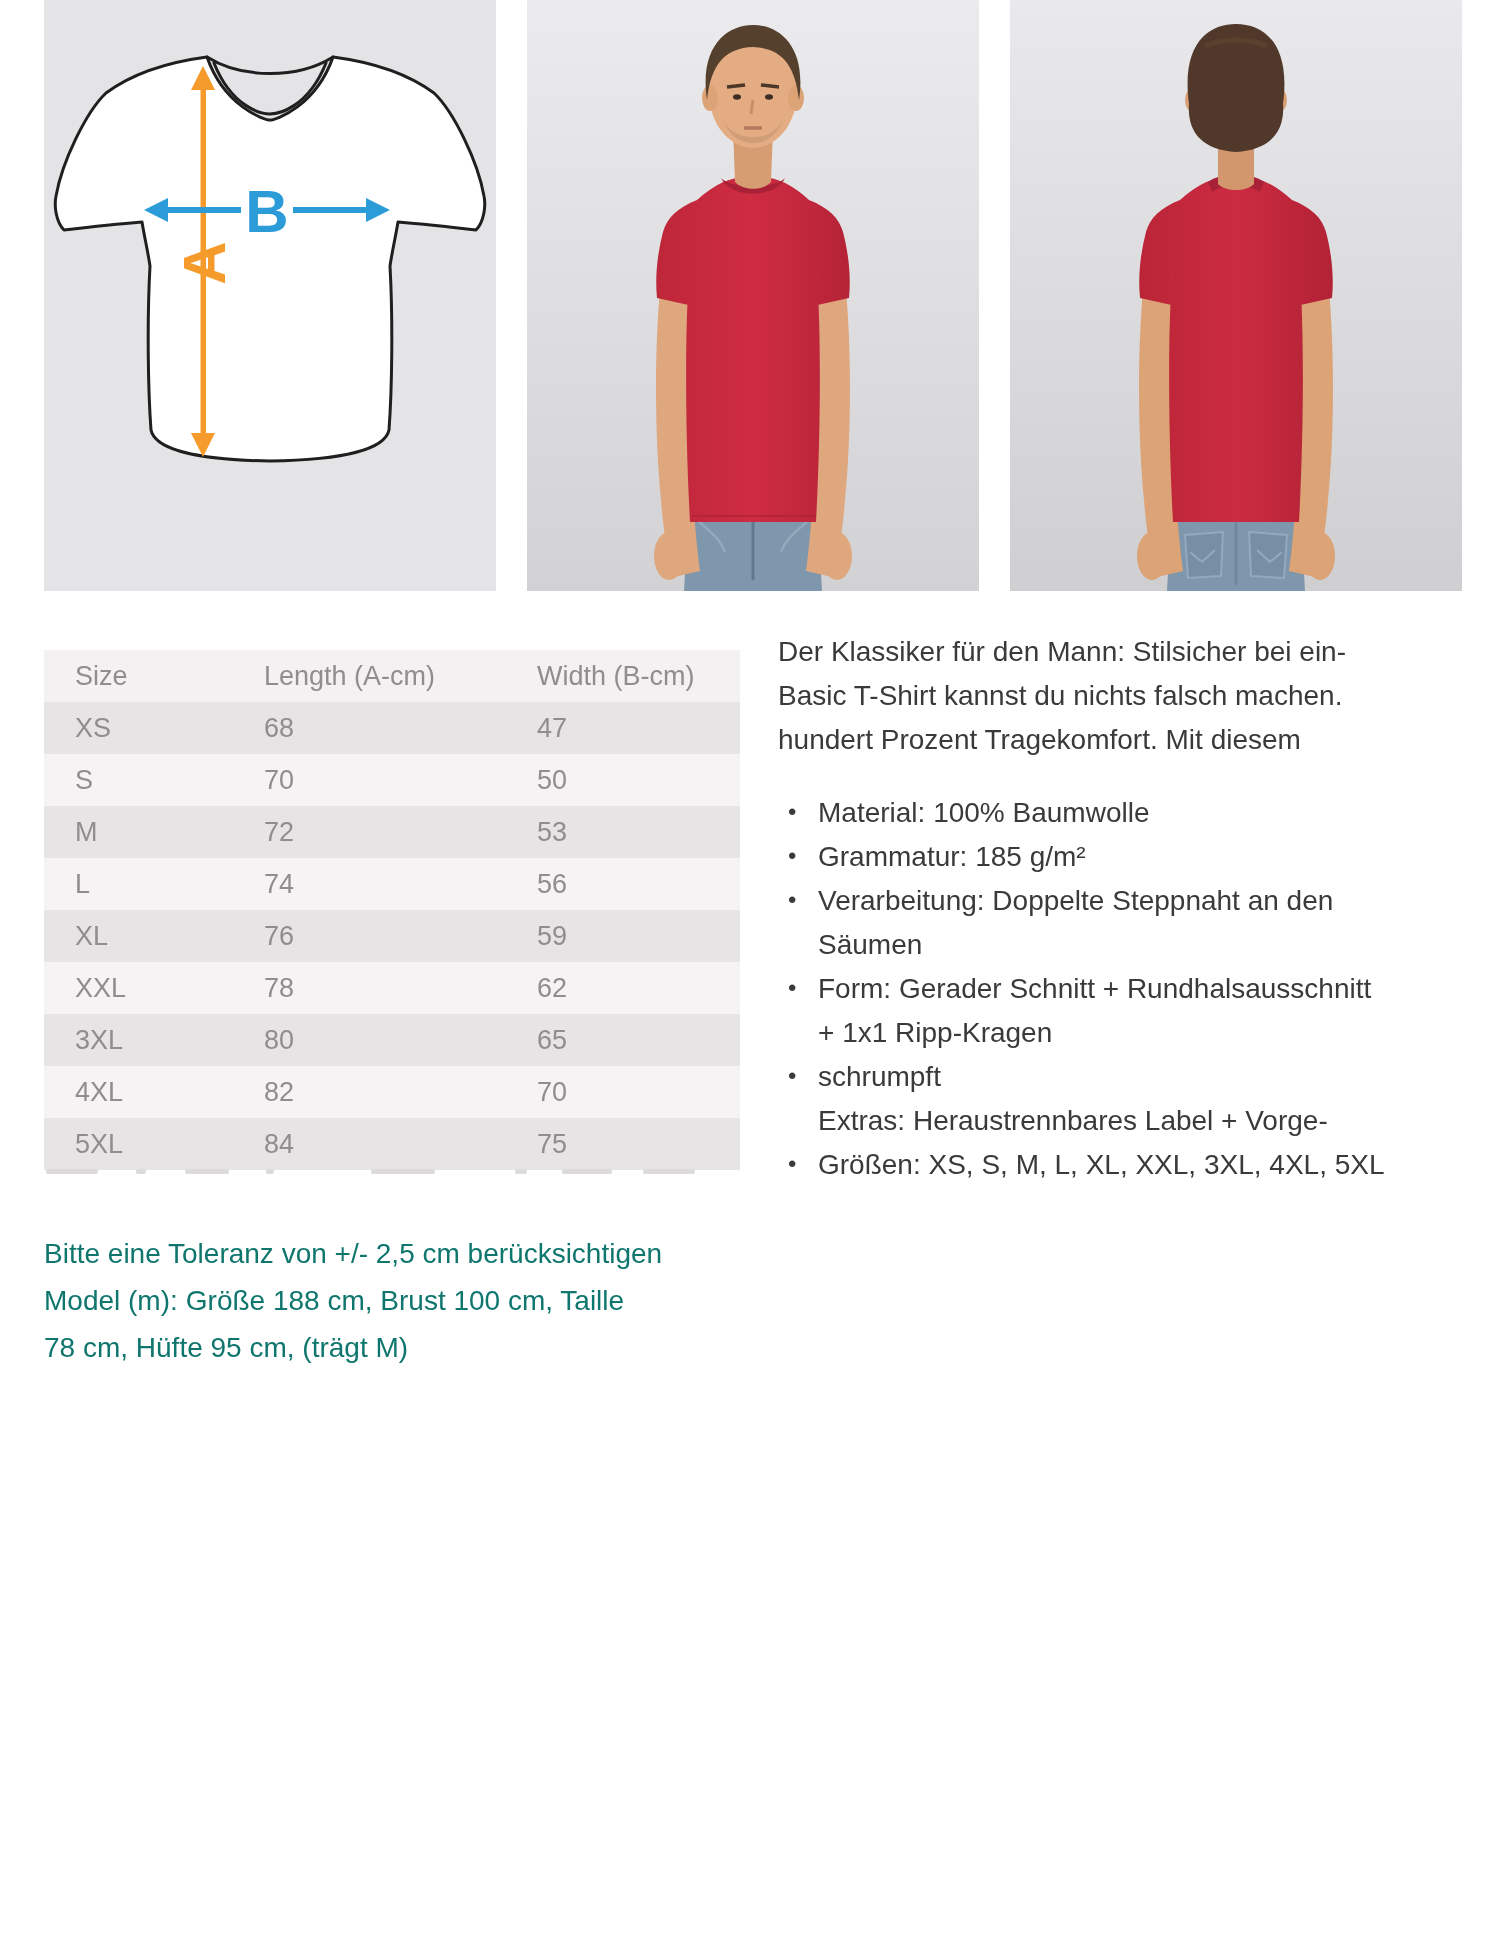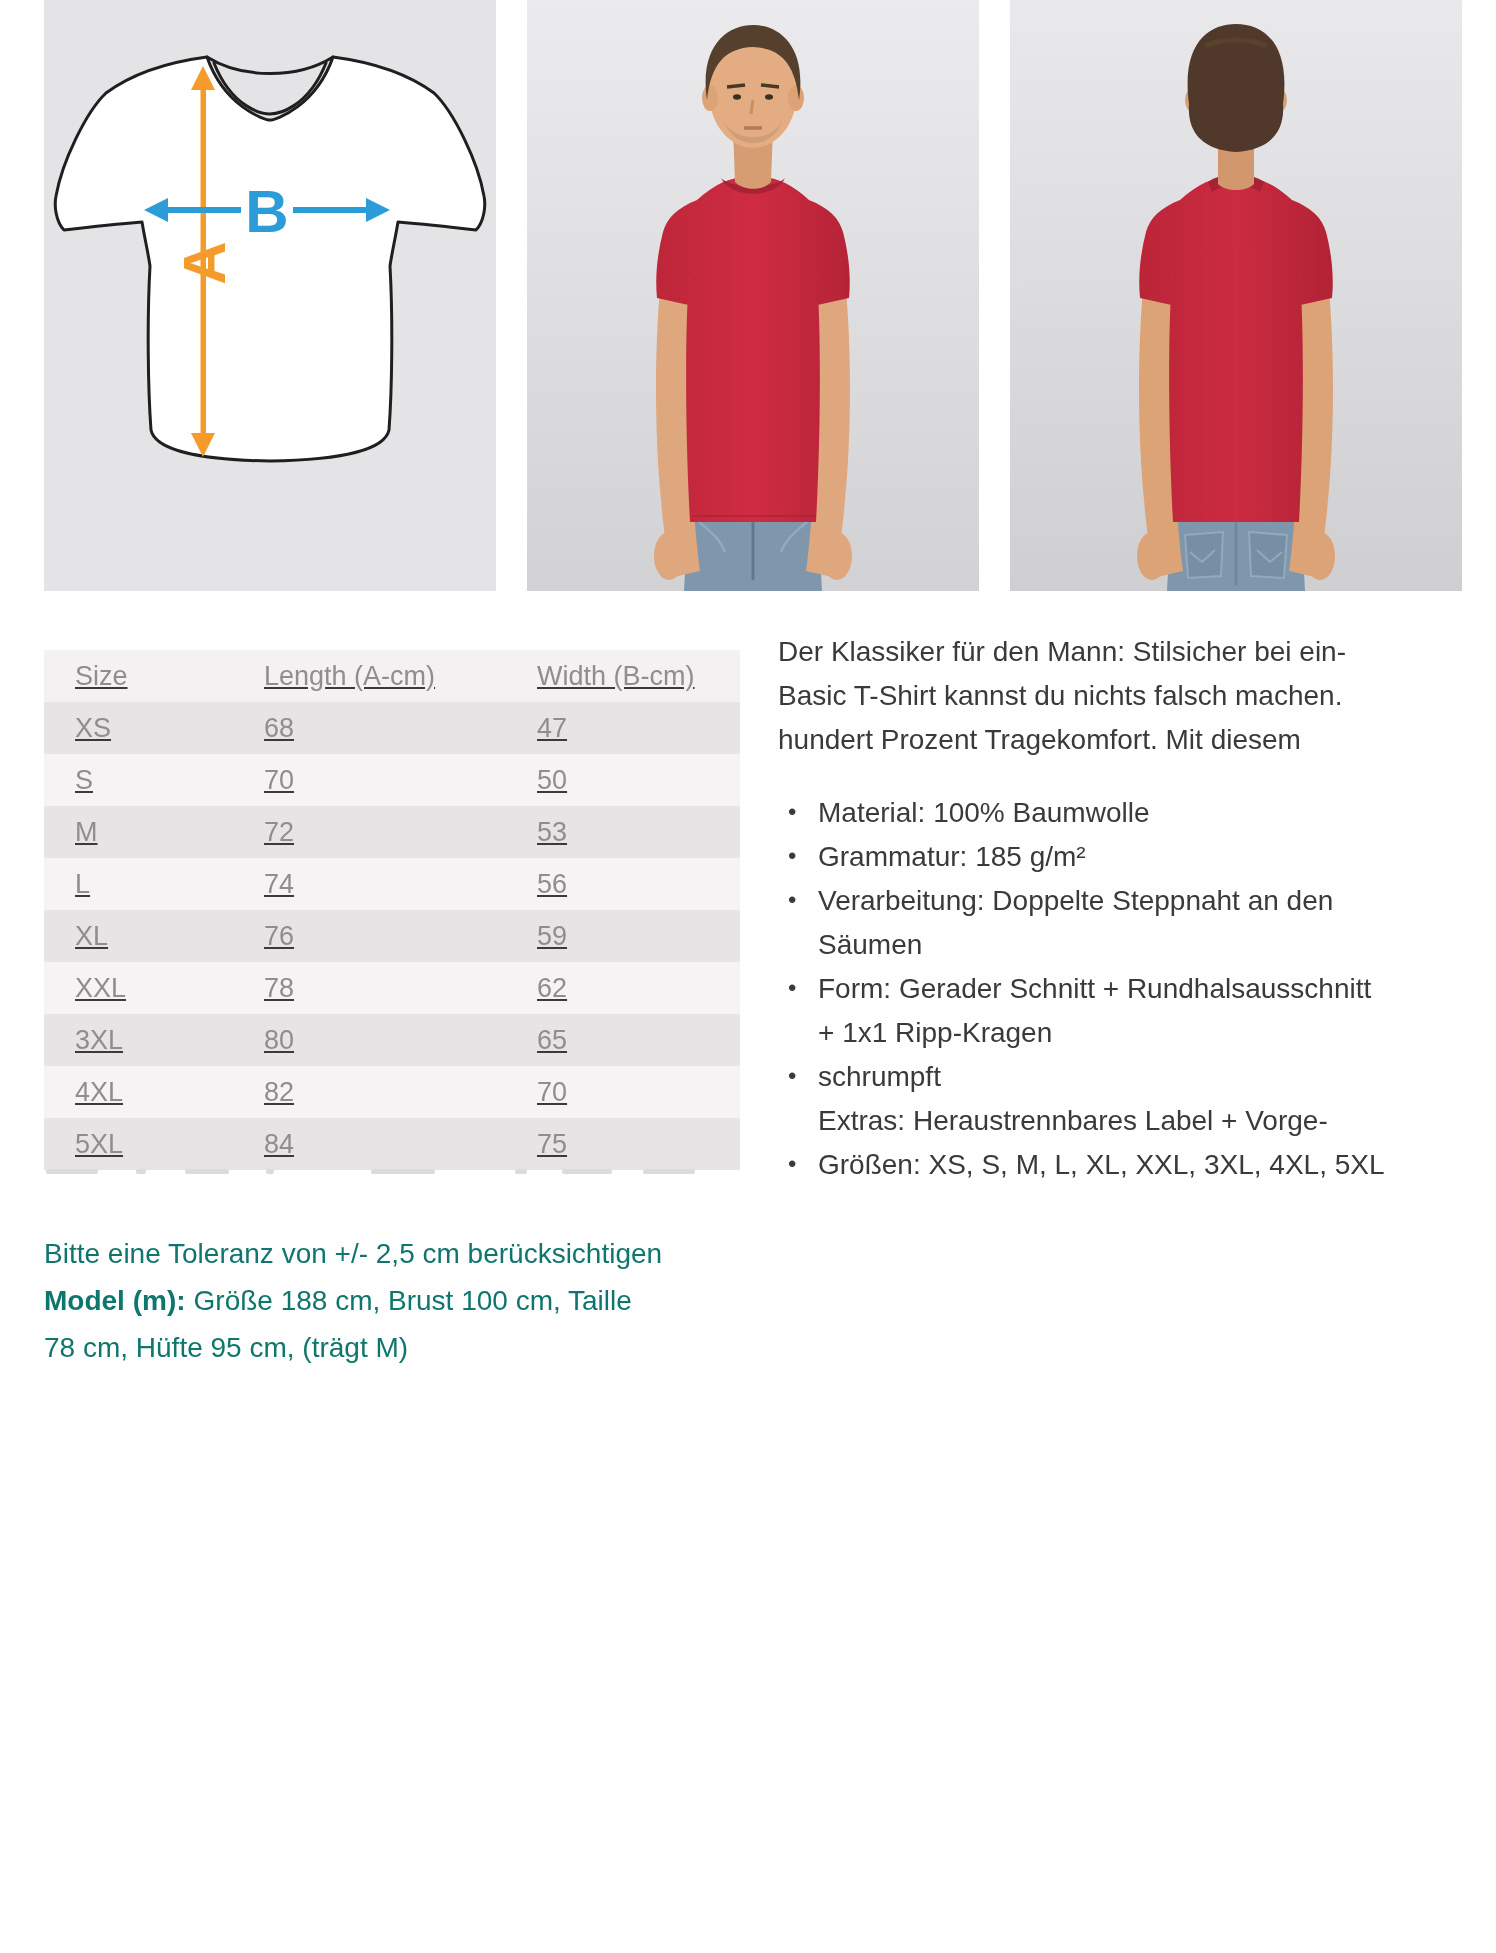--- a/index.html
+++ b/index.html
@@ -13,21 +13,21 @@
   
   .panel { position:absolute; top:0; width:452px; height:591px; overflow:hidden; }
   #panel-diagram { left:44px; }
   #panel-front   { left:527px; }
   #panel-back    { left:1010px; }
   .panel svg { display:block; width:452px; height:591px; }
 
   
   .size-table {
     position:absolute; left:44px; top:650px; width:696px;
-    border-collapse:collapse; table-layout:fixed;text-decoration:underline;
+    border-collapse:collapse; table-layout:fixed;
   }
   .size-table th, .size-table td {
     height:52px; font-size:27px; font-weight:400; text-align:left;
     padding:0 0 0 31px; color:#8f8d8e; white-space:nowrap;
   }
   .size-table thead tr { background:#f3f1f2; }
   .size-table tbody tr:nth-child(odd)  { background:#e6e4e5; }
   .size-table tbody tr:nth-child(even) { background:#f5f3f4; }
   .col-size   { width:189px; }
   .col-length { width:273px; }
@@ -45,21 +45,21 @@
   .intro-line { display:block; }
   .bullet-list { list-style:none; margin-top:29px; }
   .bullet-item { position:relative; padding-left:40px; }
   .bullet-dot  { position:absolute; left:10px; top:-1px; font-size:24px; color:#3a3a3a; }
 
   
   .notes {
     position:absolute; left:44px; top:1230px; width:640px;
     font-size:28px; line-height:47px; color:#0f766e;
   }
-  .notes b { font-weight:bold; margin-right:8px;text-align:right; }
+  .notes b { font-weight:normal; margin-right:8px;text-align:right; }
 </style>
 </head>
 <body>
 
 <div class="panel" id="panel-diagram">
   <svg viewBox="0 0 452 591">
     <rect x="0" y="0" width="452" height="591" fill="#E4E4E6"></rect>
 
     <g fill="#FFFFFF" stroke="#1F1F1F" stroke-width="3" stroke-linejoin="round" stroke-linecap="round">
       <path d="M 163,57

